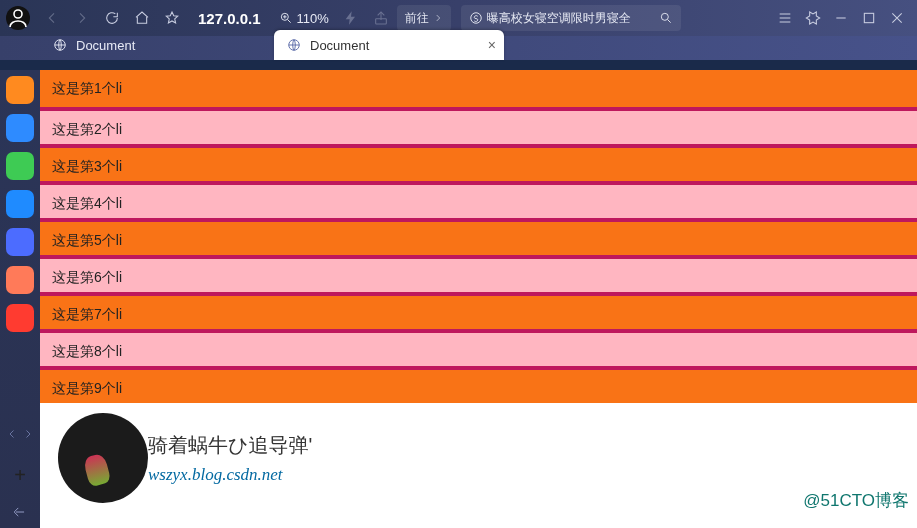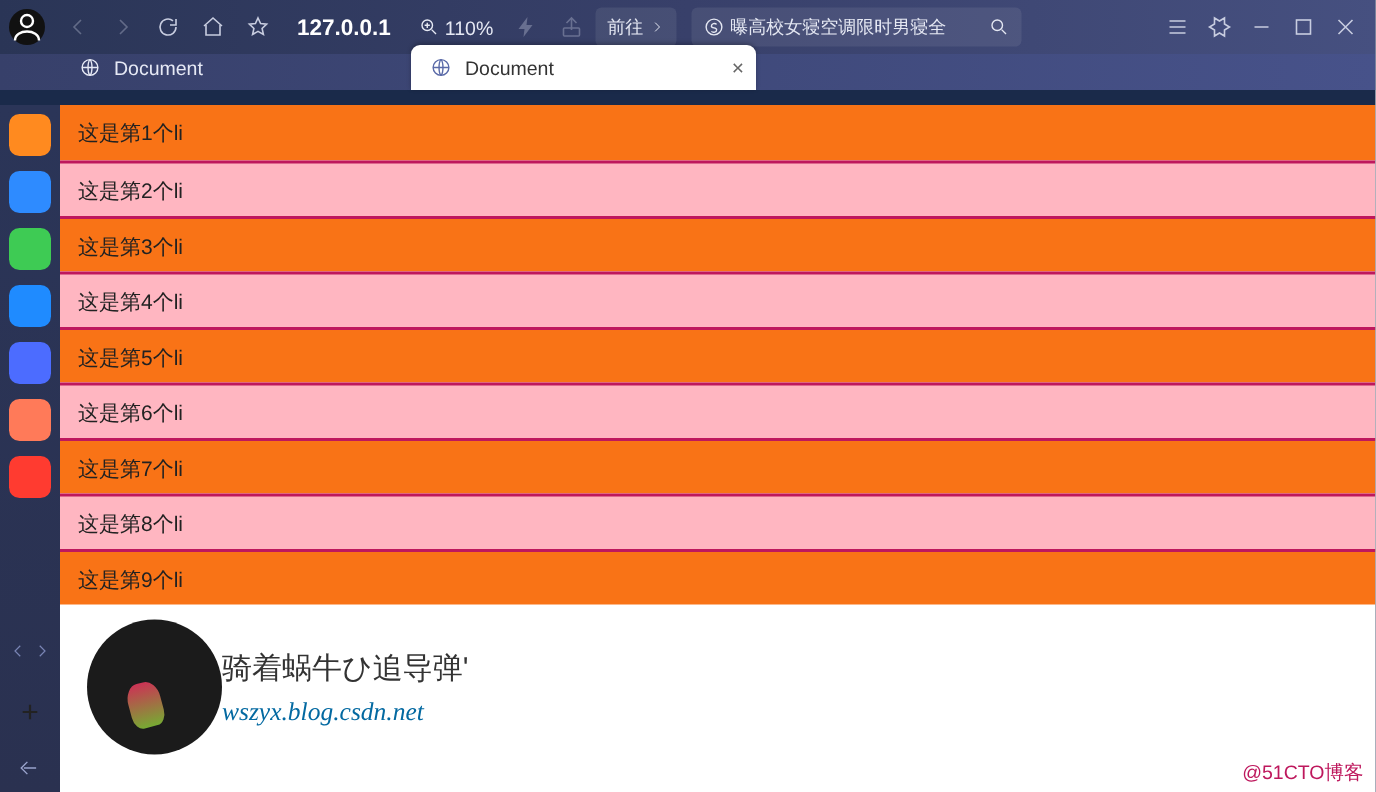--- a/index.html
+++ b/index.html
@@ -107,21 +107,21 @@
   .page {
     flex:1; background:#fff; position:relative; overflow:hidden;
   }
   ul.stripe { list-style:none; }
   ul.stripe li {
     height: 37px;
     line-height:37px;
     padding-left: 12px;
     font-size: 14px;
     color:#222;
-    border-top: 2px solid #be185d;
+    border-top: 4px solid #be185d;
   }
   ul.stripe li:first-child{ border-top:none;}
   ul.stripe li.odd  { background:#f97316; }
   ul.stripe li.even { background:#ffb6c1; }
 
   .author {
     display:flex; align-items:center; 
     padding: 10px 18px;
   }
   .author .av {
@@ -132,22 +132,22 @@
   .author .av::after{
     content:""; position:absolute; left:28px; bottom:18px;
     width:22px;height:30px;background:linear-gradient(#c35, #7a3);
     border-radius:40% 40% 30% 30%;
     transform:rotate(-15deg);
   }
   .author .nick { font-size:20px; color:#333; margin-bottom:6px;}
   .author .url  { font-size:17px; color:#0369a1; font-style:italic; font-family: Georgia, serif;}
 
   .watermark {
-    position:absolute; right:8px; bottom:4px;
-    color:#be185d; font-size:13px;
+    position:absolute; right:8px; bottom:16px;
+    color:#0f766e; font-size:17px;
   }
 
   .globe-svg { width:14px;height:14px; }
   .stroke { stroke: currentColor; fill:none; stroke-width:1.6; }
 </style>
 </head>
 <body>
 
 <div class="titlebar">
   <div class="avatar-pill">

